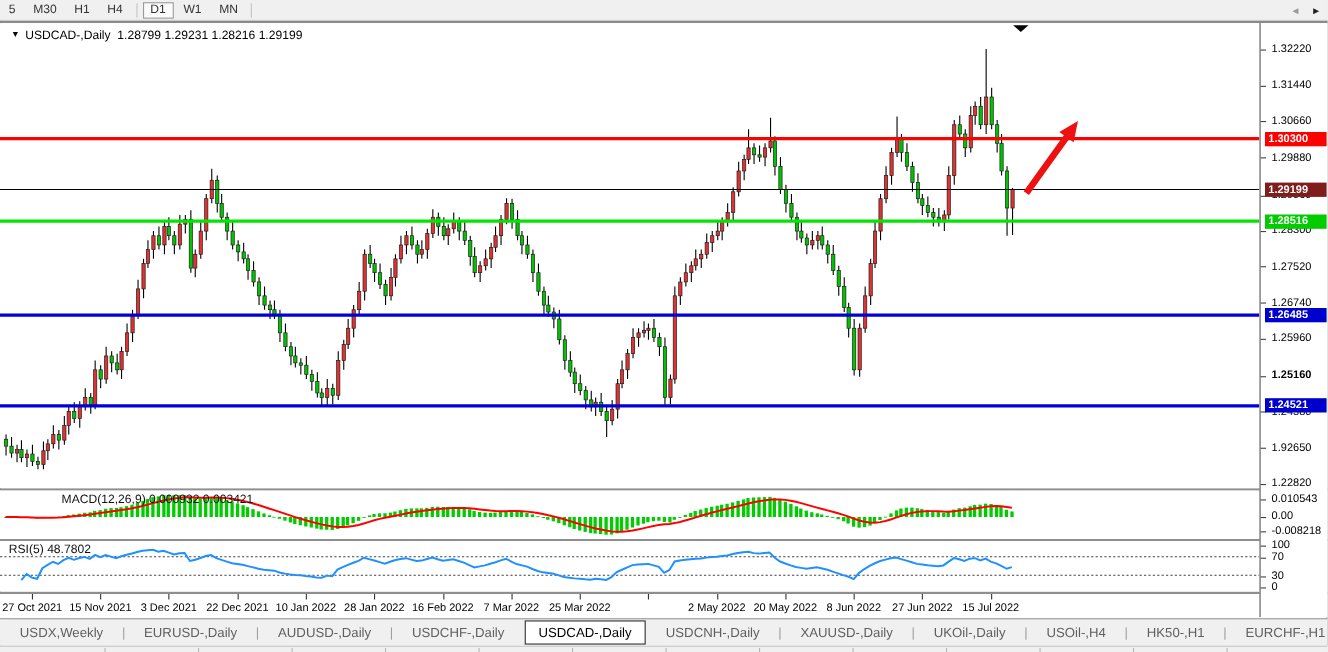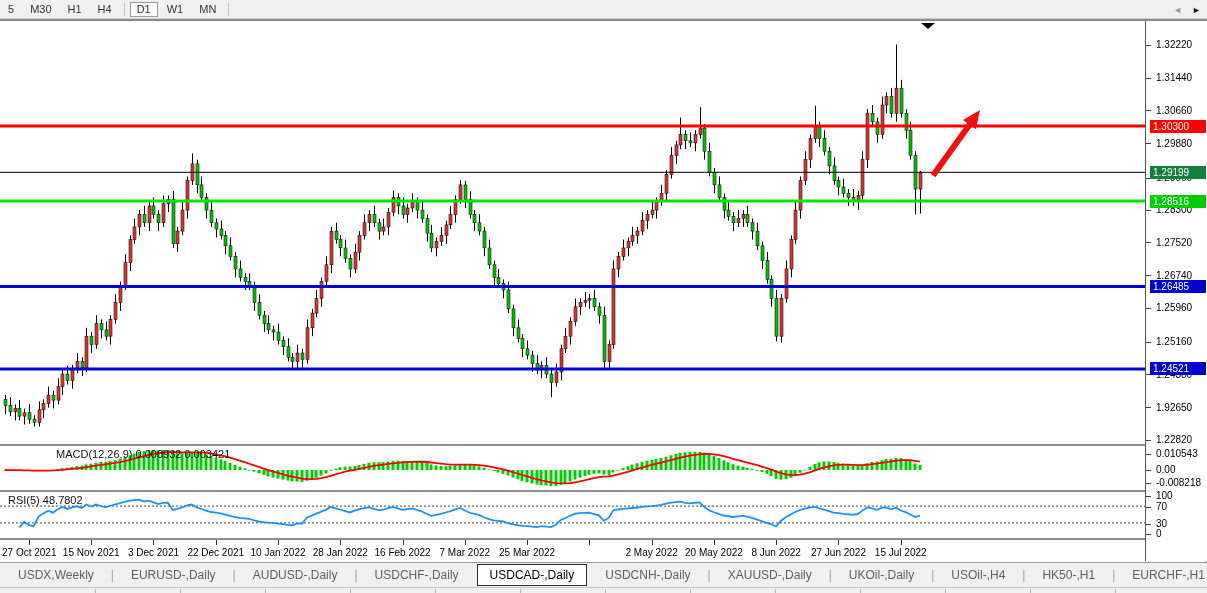--- a/index.html
+++ b/index.html
@@ -20,21 +20,21 @@
   .divider{position:absolute;left:0;width:1207px;height:2px;background:#8f8f8f;border-bottom:1px solid #ffffff;}
   .chart-title{position:absolute;left:10px;top:26px;font-size:11px;color:#000;white-space:nowrap;z-index:5;}
   .chart-title .tri{font-size:8px;margin-right:5px;vertical-align:1px;}
   .ind-label{position:absolute;left:8px;font-size:11px;color:#111;z-index:5;white-space:nowrap;}
   
   .price-axis{position:absolute;left:1145px;top:21px;width:62px;height:540px;background:#fff;
               border-left:1px solid #555;font-size:10px;color:#000;padding-left:45px;}
   .ax-label{position:absolute;left:10px;white-space:nowrap;}
   .ax-tick{position:absolute;left:0;width:5px;height:1px;background:#444;}
   .badge{position:absolute;left:4px;width:56px;height:13px;color:#fff;font-size:10px;line-height:13px;
-         padding-left:3px;box-sizing:border-box;z-index:6;}
+         padding-left:3px;box-sizing:border-box;z-index:6;font-weight:bold;}
   
   .date-axis{position:absolute;left:0;top:540px;width:1145px;height:22px;background:#fff;font-size:10px;color:#000;}
   .date-tick{position:absolute;top:0;width:1px;height:5px;background:#333;}
   .date-label{position:absolute;top:7px;white-space:nowrap;}
   
   .tabbar{position:absolute;left:0;top:562px;width:1207px;height:25px;background:#f0f0f0;
           border-top:1px solid #9a9a9a;display:flex;align-items:center;font-size:12px;color:#5f5f5f;padding-left:8px;box-sizing:border-box;gap:6px;}
   .tab{padding:3px 10px;white-space:nowrap;cursor:default;}
   .tab.active{background:#ffffff;border:1px solid #2b2b2b;color:#000;padding:3px 12px;margin:0 2px;}
   .tab-sep{color:#9f9f9f;padding:0 1px;}
@@ -58,20 +58,23 @@
       <span class="tf-btn active">D1</span>
       <span class="tf-btn">W1</span>
       <span class="tf-btn">MN</span>
       <span class="tb-sep"></span>
     </div>
 
   <div class="frame-top"></div>
   <div class="side-border-l"></div>
   <div class="side-border-r"></div>
 
+  <div class="chart-title">
+    <span class="tri">▼</span><span>USDCAD-,Daily</span>&nbsp;&nbsp;<span>1.28799 1.29231 1.28216 1.29199</span>
+  </div>
 
   <svg id="svg-main" class="pane-svg" style="top:21px;" width="1145" height="423" viewBox="0 21 1145 423">
       <g>
         <g>
           <line x1="5.5" y1="395.06995999999947" x2="5.5" y2="413.98796000000016" stroke="#000000" stroke-width="1"></line>
           <rect x="4" y="399.27395999999993" width="3" height="6.3060000000002105" fill="#00c400" stroke="#1a1a1a" stroke-width="0.6"></rect>
         </g>
         <g>
           <line x1="10.5" y1="397.1719600000002" x2="10.5" y2="416.08995999999996" stroke="#000000" stroke-width="1"></line>
           <rect x="9" y="405.57996000000014" width="3" height="6.305999999999358" fill="#00c400" stroke="#1a1a1a" stroke-width="0.6"></rect>
@@ -1111,21 +1114,21 @@
       <div class="ax-label" style="top: 151.144px;">1.29060</div>
       <div class="ax-tick" style="top: 188.594px;"></div>
       <div class="ax-label" style="top: 183.094px;">1.28300</div>
       <div class="ax-tick" style="top: 221.385px;"></div>
       <div class="ax-label" style="top: 215.885px;">1.27520</div>
       <div class="ax-tick" style="top: 254.176px;"></div>
       <div class="ax-label" style="top: 248.676px;">1.26740</div>
       <div class="ax-tick" style="top: 286.968px;"></div>
       <div class="ax-label" style="top: 281.468px;">1.25960</div>
       <div class="ax-tick" style="top: 320.6px;"></div>
-      <div class="ax-label" style="top: 315.1px;">1.25160</div>
+      <div class="ax-label" style="top: 315.1px; font-weight: bold;">1.25160</div>
       <div class="ax-tick" style="top: 353.391px;"></div>
       <div class="ax-label" style="top: 347.891px;">1.24380</div>
       <div class="ax-tick" style="top: 386.182px;"></div>
       <div class="ax-label" style="top: 380.682px;">1.92650</div>
       <div class="ax-tick" style="top: 418.973px;"></div>
       <div class="ax-label" style="top: 413.473px;">1.22820</div>
       <div class="ax-tick" style="top: 432.5px;"></div>
       <div class="ax-label" style="top: 427px;">0.010543</div>
       <div class="ax-tick" style="top: 448.5px;"></div>
       <div class="ax-label" style="top: 443px;">0.00</div>
@@ -1133,21 +1136,21 @@
       <div class="ax-label" style="top: 456px;">-0.008218</div>
       <div class="ax-tick" style="top: 474.5px;"></div>
       <div class="ax-label" style="top: 469px;">100</div>
       <div class="ax-tick" style="top: 485.5px;"></div>
       <div class="ax-label" style="top: 480px;">70</div>
       <div class="ax-tick" style="top: 502.5px;"></div>
       <div class="ax-label" style="top: 497px;">30</div>
       <div class="ax-tick" style="top: 512.5px;"></div>
       <div class="ax-label" style="top: 507px;">0</div>
       <div class="badge" style="top: 98.514px; background: rgb(254, 0, 0);">1.30300</div>
-      <div class="badge" style="top: 144.8px; background: #15803d;">1.29199</div>
+      <div class="badge" style="top: 144.8px; background: #7f1d1d;">1.29199</div>
       <div class="badge" style="top: 173.513px; background: rgb(0, 204, 0);">1.28516</div>
       <div class="badge" style="top: 258.897px; background: rgb(0, 0, 204);">1.26485</div>
       <div class="badge" style="top: 341.463px; background: rgb(0, 0, 204);">1.24521</div>
     </div>
 
   <div class="tabbar" id="tabbar">
       <span class="tab">USDX,Weekly</span>
       <span class="tab-sep">|</span>
       <span class="tab">EURUSD-,Daily</span>
       <span class="tab-sep">|</span>

